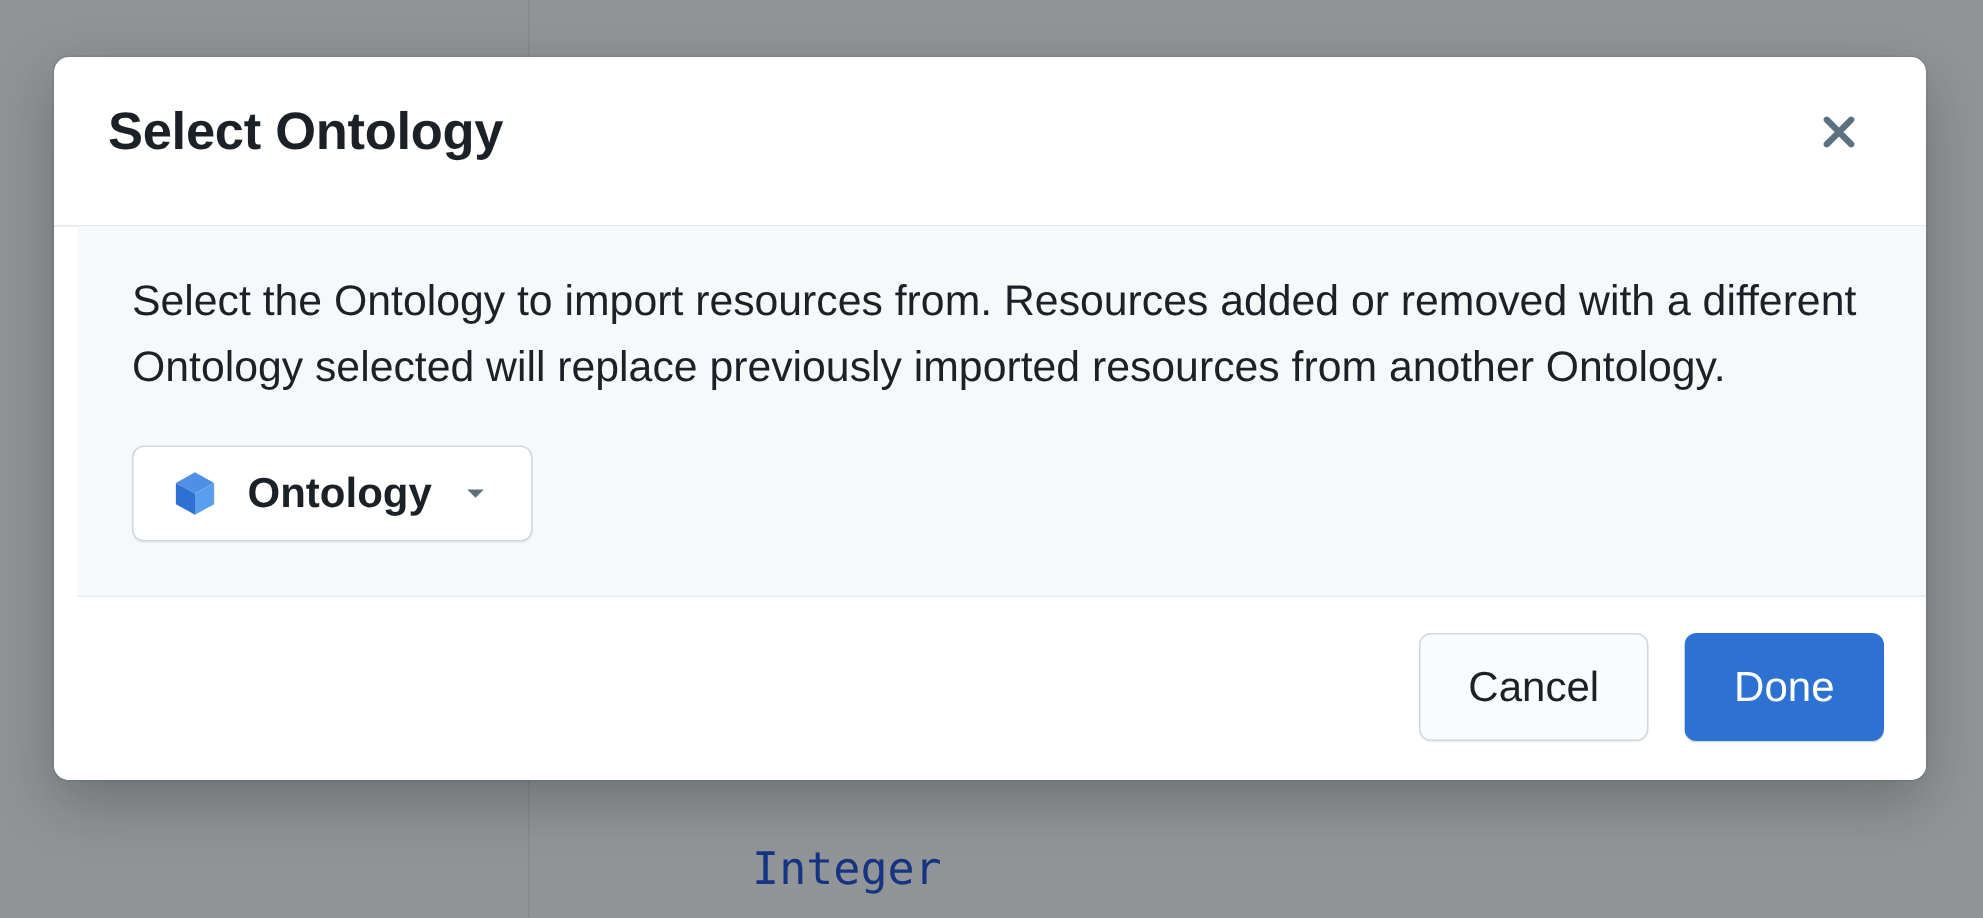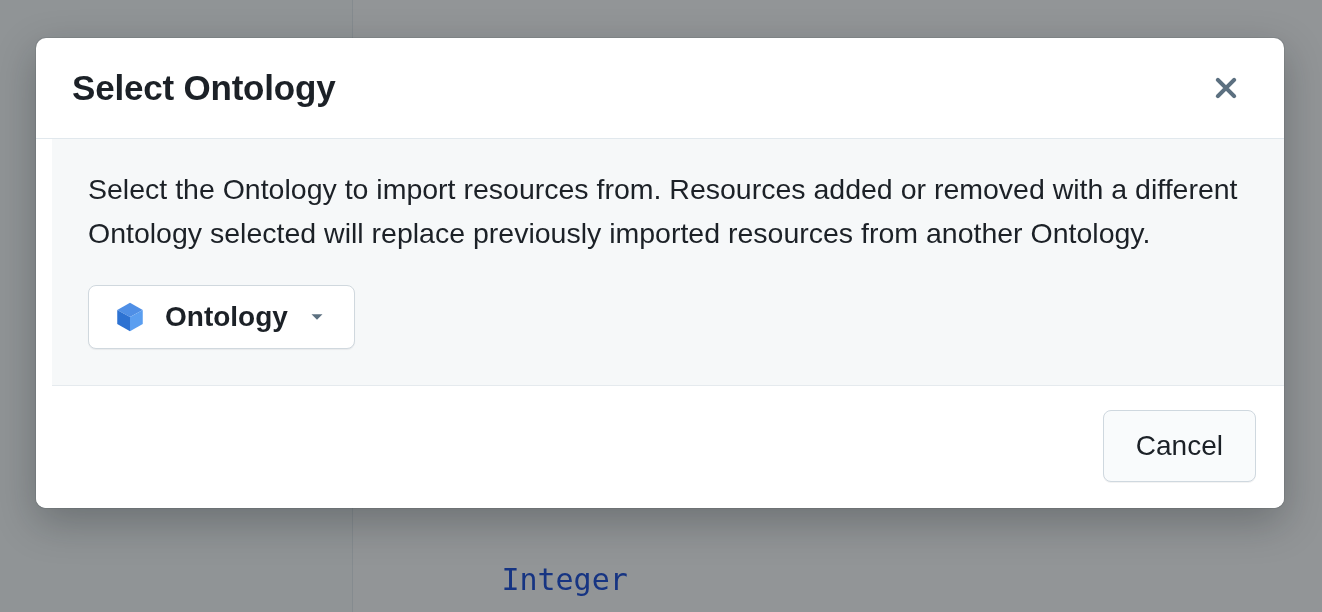--- a/index.html
+++ b/index.html
@@ -61,21 +61,21 @@
       width: 1248px;
       background: #fff;
       border-radius: 10px;
       box-shadow: 0 14px 40px rgba(16,22,26,0.28), 0 0 0 1px rgba(16,22,26,0.08);
       overflow: hidden;
     }
     .dialog-header {
       display: flex;
       align-items: center;
       justify-content: space-between;
-      padding: 28px 36px 28px 36px;
+      padding: 28px 36px 40px 36px;
       border-bottom: 1px solid #e1e8ed;
     }
     .dialog-title {
       font-size: 35px;
       font-weight: 700;
       color: #1c2127;
       letter-spacing: -0.2px;
     }
     .close-btn {
       width: 44px; height: 44px;
@@ -209,14 +209,15 @@
         <path d="M21 7 L12 12 L12 22 L21 17 Z" fill="#5a9ef0"></path>
       </svg>
       <span>Ontology</span>
       <svg class="caret" viewBox="0 0 16 16" fill="currentColor">
         <path d="M4 6 L8 10 L12 6 Z"></path>
       </svg>
     </div>
   </div>
   <div class="dialog-footer">
     <button class="btn btn-secondary">Cancel</button>
+    <button class="btn btn-primary">Done</button>
   </div>
 </div>
 
 </body></html>

